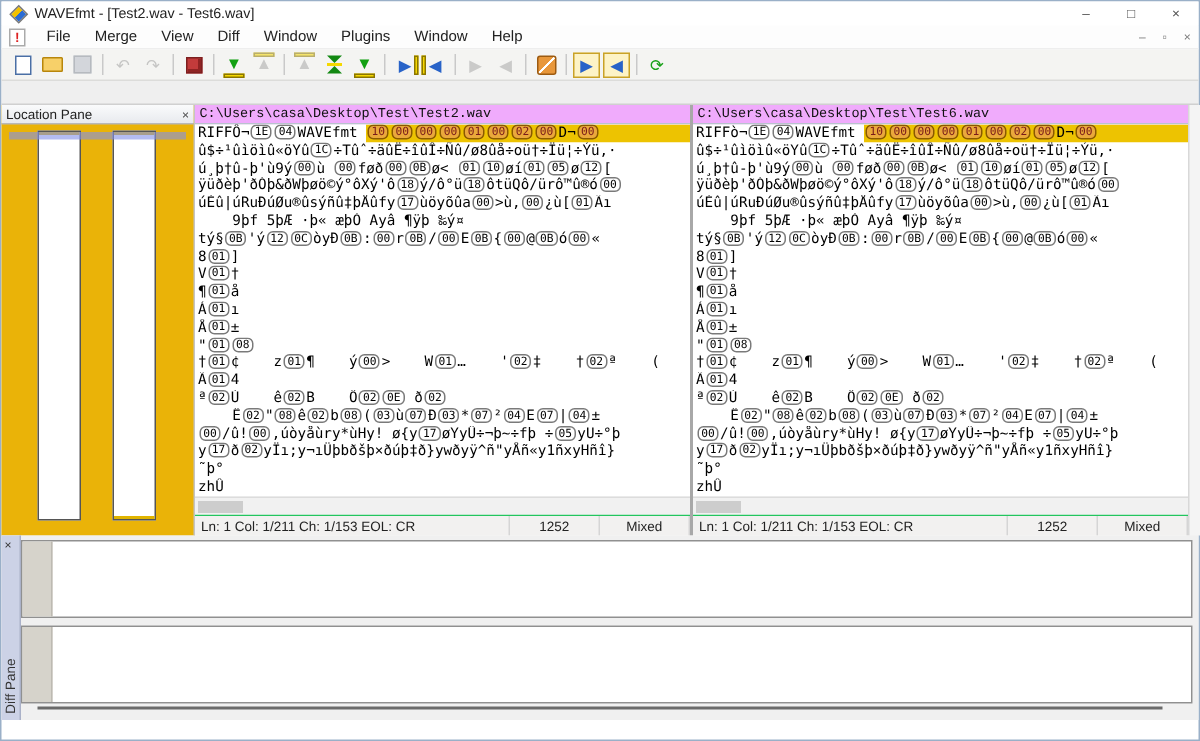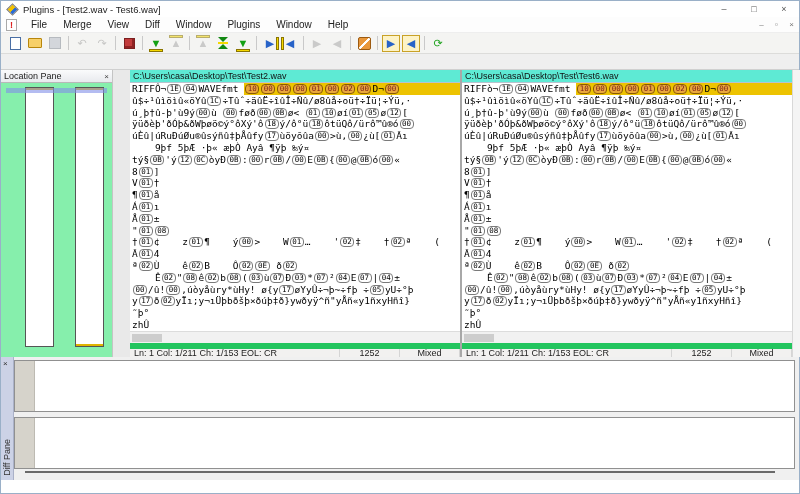--- a/index.html
+++ b/index.html
@@ -43,45 +43,45 @@
 
   
   .tabbar { position:absolute; left:0; top:53px; width:100%; height:16px; background:#efefef; display:flex; align-items:flex-end; border-bottom:1px solid #d0d0d0; }
   .tab { font-size:9.5px; color:#333; padding:2px 10px 2px 10px; height:15px; }
   .tab.active { background:#fff; border:1px solid #a9a9a9; border-bottom:none; height:16px; }
 
   
   .main { position:absolute; left:0; top:69px; width:100%; height:287px; background:#e9e9e9; }
 
   
-  .locpane { position:absolute; left:0; top:0; width:112px; height:100%; background:#86efac; border-right:1px solid #c4c4c4; }
+  .locpane { position:absolute; left:0; top:0; width:129px; height:100%; background:#eab308; border-right:1px solid #c4c4c4; }
   .lochdr { height:13px; background:linear-gradient(#fafbfc,#e8eaee); border-bottom:1px solid #b8b8b8; font-size:9px; color:#222; display:flex; align-items:center; padding:0 3px; }
   .lochdr .x { margin-left:auto; font-size:8px; color:#444; }
   .locbody { position:relative; height:calc(100% - 13px); }
   .locbar { position:absolute; top:4px; bottom:10px; width:29px; background:#fff; border:1px solid #555; }
   .locbar .tick-top { position:absolute; top:0; left:0; right:0; height:2px; background:#e0b400; }
   .locbar .tick-bottom { position:absolute; bottom:0; left:0; right:0; height:2px; background:#e0b400; }
   .locband { position:absolute; top:5px; left:5px; right:5px; height:5px; background:rgba(130,144,232,.6); }
 
   
   .fpane { position:absolute; top:0; height:100%; width:330px; background:#fff; display:flex; flex-direction:column; }
   .fpane.left { left:129px; } .fpane.right { left:461px; }
   .splitter { position:absolute; left:459px; top:0; width:2px; height:100%; background:#a8a8a8; }
   .rgutter { position:absolute; left:791px; top:0; width:9px; height:100%; background:#f4f4f4; border-left:1px solid #d8d8d8; }
-  .fhdr { height:13px; background:#5eead4; border-bottom:1px solid #b9c3ce; font-size:9px; color:#111; line-height:12px; padding-left:3px; white-space:nowrap; overflow:hidden; }
+  .fhdr { height:13px; background:#f0abfc; border-bottom:1px solid #b9c3ce; font-size:9px; color:#111; line-height:12px; padding-left:3px; white-space:nowrap; overflow:hidden;font-family:Liberation Mono, monospace; }
   .fcontent { height:248px; overflow:hidden; background:#fff; padding-left:2px; }
   .line { display:flex; height:11.8px; line-height:11.8px; font-family:"DejaVu Sans Mono",monospace; font-size:9.5px; color:#000; overflow:hidden; }
   .seg { white-space:pre; }
   .seg.hl { background:#edc301; flex:1 0 auto; }
   .ctrl { display:inline-block; border:1px solid #7a7a7a; border-radius:4px; background:#fff; color:#000;
           font-size:7.5px; line-height:8px; padding:0 1.5px; margin:0 1px; vertical-align:1px; }
   .hl .ctrl { background:#eaa83b; border-color:#8a5a00; color:#7a1a1a; }
   .hscroll { height:12px; background:#f1f1f1; border-top:1px solid #dcdcdc; position:relative; }
   .hthumb { position:absolute; left:2px; top:2px; width:30px; height:8px; background:#cdcdcd; }
-  .pstatus { height:14px; background:#f2f1f0; border-top:6px solid #22c55e; display:flex; font-size:9px; color:#222; align-items:center; }
+  .pstatus { height:14px; background:#f2f1f0; border-top:1px solid #22c55e; display:flex; font-size:9px; color:#222; align-items:center; }
   .pcell { padding:0 4px; border-right:1px solid #d5d5d5; height:100%; display:flex; align-items:center; }
   .pcell.grow { flex:1; border-right:1px solid #d5d5d5; }
   .pcell.c60 { width:60px; justify-content:center; }
 
   
   .diffpane { position:absolute; left:0; top:356px; width:100%; height:123px; background:#f0f0f0; }
   .dstrip { position:absolute; left:0; top:0; width:13px; height:100%; background:#ccd2e6; border-right:1px solid #aab1c8; }
   .dstrip .x { position:absolute; top:2px; left:2px; font-size:8px; color:#333; }
   .dlabel { position:absolute; bottom:4px; left:1px; writing-mode:vertical-rl; transform:rotate(180deg); font-size:9px; color:#333; }
   .dbox { position:absolute; left:13px; right:4px; height:52px; background:#fff; border:1px solid #909090; display:flex; }
@@ -99,21 +99,21 @@
   .grip { width:10px; height:10px; margin-right:1px;
           background:linear-gradient(135deg,transparent 50%,#bbb 50%,#bbb 60%,transparent 60%,transparent 75%,#bbb 75%,#bbb 85%,transparent 85%); }
 </style>
 </head>
 <body>
 
 <div class="window">
 
   <div class="titlebar">
     <span class="applogo"></span>
-    <span class="title-text">Plugins - [Test2.wav - Test6.wav]</span>
+    <span class="title-text">WAVEfmt - [Test2.wav - Test6.wav]</span>
     <span class="wincontrols">
       <span class="wbtn">–</span>
       <span class="wbtn">□</span>
       <span class="wbtn">×</span>
     </span>
   </div>
 
   <div class="menubar">
     <span class="mdidoc">!</span>
     <span style="display:flex;">

